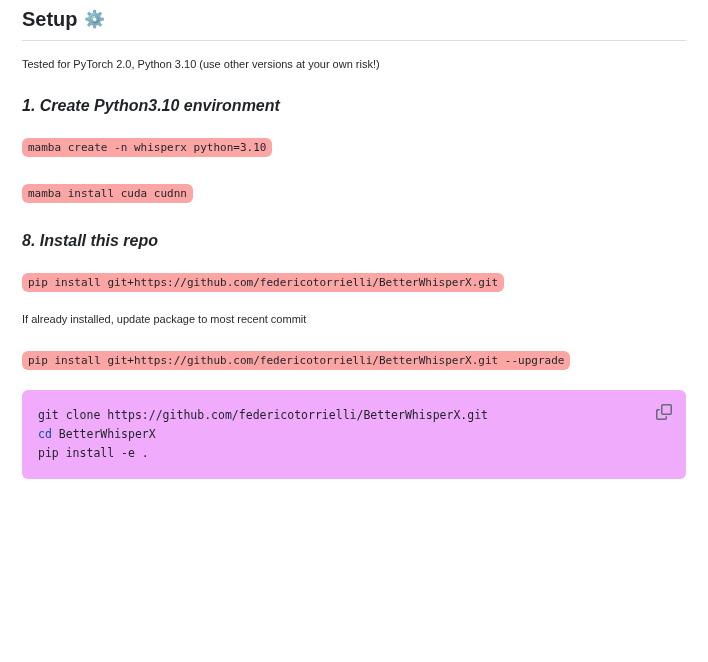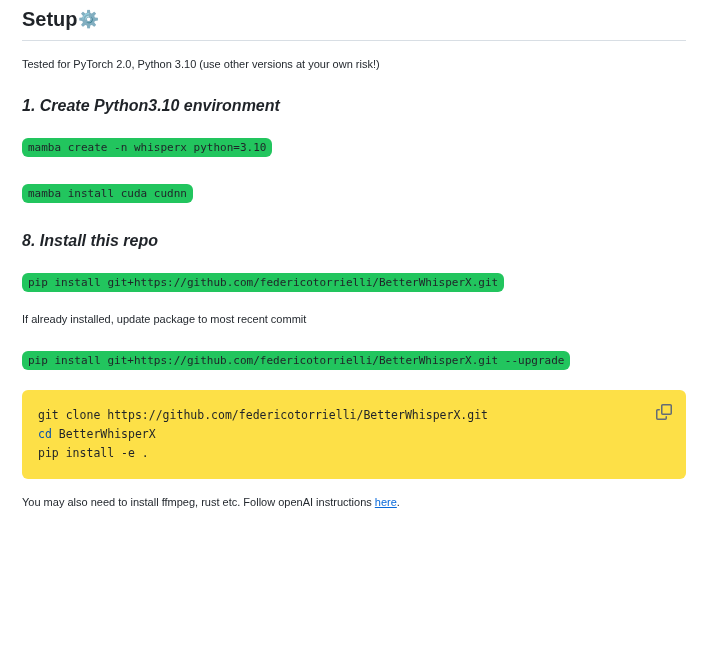--- a/index.html
+++ b/index.html
@@ -8,21 +8,21 @@
     width: 708px;
     min-height: 662px;
     padding: 8px 22px 20px 22px;
     font-family: "Liberation Sans", sans-serif;
     color: #24292f;
     background: #ffffff;
   }
   .h2-setup {
     display: flex;
     align-items: center;
-    gap: 1px;
+    gap: 7px;
     font-size: 20px;
     font-weight: 600;
     color: #1f2328;
     margin: 0 0 16px 0;
     padding-bottom: 9px;
     border-bottom: 1px solid #d8dee4;
   }
   .gear { font-size: 17px; line-height: 1; font-weight: 400; }
   p.body-text {
     font-size: 11px;
@@ -34,29 +34,29 @@
     font-size: 16px;
     font-weight: 600;
     color: #1f2328;
     margin: 24px 0 16px 0;
     font-style: italic;
   }
   .chip-line { margin: 0 0 16px 0; line-height: 1.9; }
   code.chip {
     font-family: "DejaVu Sans Mono", monospace;
     font-size: 11px;
-    background: #22c55e;
+    background: #fca5a5;
     color: #1f2328;
     padding: 3px 6px;
     border-radius: 6px;
     white-space: nowrap;
   }
   .code-block {
     position: relative;
-    background: #fde047;
+    background: #f0abfc;
     border-radius: 6px;
     padding: 16px;
     margin: 0 0 16px 0;
   }
   .code-block pre {
     margin: 0;
     font-family: "DejaVu Sans Mono", monospace;
     font-size: 11.5px;
     line-height: 1.65;
     color: #1f2328;
@@ -115,15 +115,14 @@
           <path fill="#636c76" d="M0 6.75C0 5.784.784 5 1.75 5h1.5a.75.75 0 0 1 0 1.5h-1.5a.25.25 0 0 0-.25.25v7.5c0 .138.112.25.25.25h7.5a.25.25 0 0 0 .25-.25v-1.5a.75.75 0 0 1 1.5 0v1.5A1.75 1.75 0 0 1 9.25 16h-7.5A1.75 1.75 0 0 1 0 14.25Z"></path>
           <path fill="#636c76" d="M5 1.75C5 .784 5.784 0 6.75 0h7.5C15.216 0 16 .784 16 1.75v7.5A1.75 1.75 0 0 1 14.25 11h-7.5A1.75 1.75 0 0 1 5 9.25Zm1.75-.25a.25.25 0 0 0-.25.25v7.5c0 .138.112.25.25.25h7.5a.25.25 0 0 0 .25-.25v-7.5a.25.25 0 0 0-.25-.25Z"></path>
         </svg>
       </span>
     </button>
     <pre><span>git clone https://github.com/federicotorrielli/BetterWhisperX.git</span>
 <span class="shell-builtin">cd</span><span> BetterWhisperX</span>
 <span>pip install -e .</span></pre>
   </div>
 
-  <p class="body-text"><span>You may also need to install ffmpeg, rust etc. Follow openAI instructions </span><a class="md-link">here</a><span>.</span></p>
 
 </div>
 
 </body></html>

